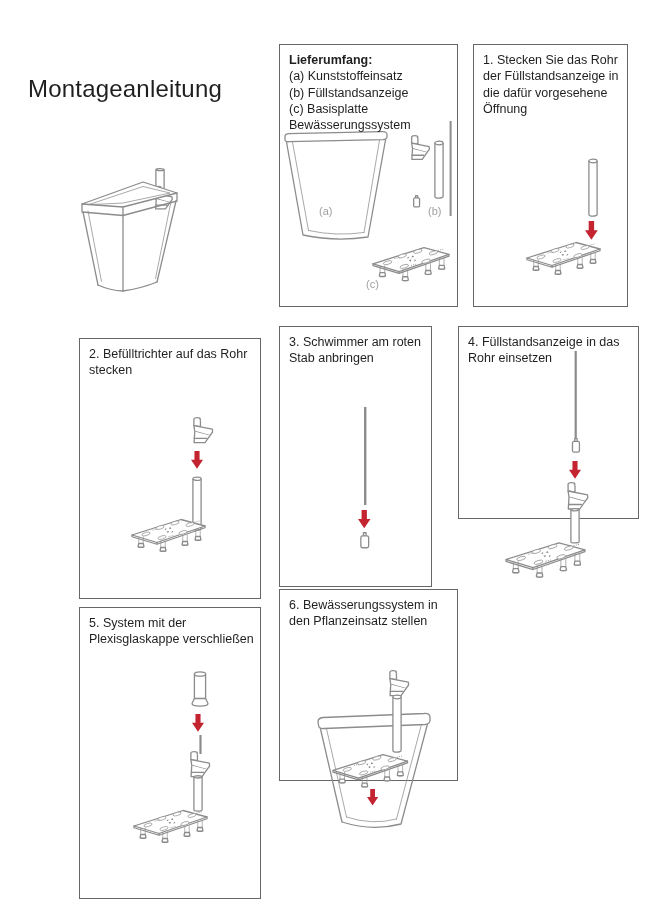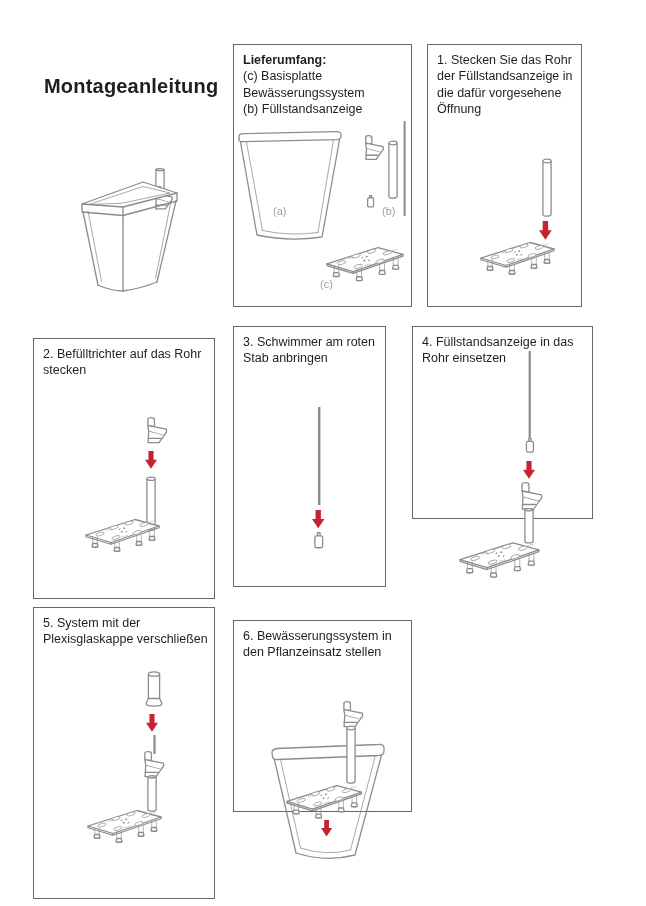--- a/index.html
+++ b/index.html
@@ -1,22 +1,22 @@
 <!DOCTYPE html>
 <html style="--text: #1f1f1f; --panel-border: #666666; --line-gray: #8c8c8c; --arrow-red: #c32430;"><head>
 <meta charset="utf-8">
 <style>
   * { margin:0; padding:0; box-sizing:border-box; }
   body { background:#ffffff; }
   .sheet {
     position:relative; width:646px; height:906px; background:#fff;
     font-family:"Liberation Sans", sans-serif; color:var(--text,#1f1f1f); overflow:hidden;
   }
-  .title { position:absolute; left:44px; top:75px; font-size:20px; font-weight:bold; letter-spacing:.2px; }
-  .panel { position:absolute; border:1px solid var(--panel-border,#666); background:#fff; }
+  .title { position:absolute; left:28px; top:75px; font-size:24px; font-weight:normal; letter-spacing:.2px; }
+  .panel { position:absolute; border:1px solid var(--panel-border,#666); background:#fff;margin-left:46px; }
   .ptext { position:relative; z-index:2; padding:7px 3px 0 9px; font-size:12.5px; line-height:1.3; }
   .bold { font-weight:bold; }
   .illus { position:absolute; left:0; top:0; z-index:1; }
   .plabel { position:absolute; z-index:3; font-size:11px; color:#a0a0a0; }
   .ln  { fill:none; stroke:var(--line-gray,#8c8c8c); stroke-width:1.3; stroke-linecap:round; stroke-linejoin:round; vector-effect:non-scaling-stroke; }
   .lnf { fill:#fff;  stroke:var(--line-gray,#8c8c8c); stroke-width:1.3; stroke-linejoin:round; vector-effect:non-scaling-stroke; }
   .thin { stroke-width:.75; }
   .red { fill:var(--arrow-red,#c32430); }
   .grayfill { fill:var(--line-gray,#8c8c8c); }
   .dots circle { fill:var(--line-gray,#8c8c8c); }
@@ -102,22 +102,23 @@
       <path class="ln" d="M27 74 L27 82 L68 85.5 L68 77 M122 63 L122 71 L68 85.5"></path>
       <path class="ln" d="M28 82 L43 155 M68 85.5 L68 161 M121 71 L102 152"></path>
       <path class="ln" d="M43 155 Q55 160.5 68 161 Q86 158.5 102 152"></path>
       <path class="ln thin" d="M33 81 L46.5 151.5 M116 71.5 L100.5 148.5"></path>
     </g>
   </svg>
 
   <section class="panel" style="left:233px;top:44px;width:179px;height:263px">
     <div class="ptext">
       <div class="bold">Lieferumfang:</div>
+      <div>(a) Kunststoffeinsatz</div>
+      <div>(b) Füllstandsanzeige</div>
       <div>(c) Basisplatte Bewässerungssystem</div>
-      <div>(b) Füllstandsanzeige</div>
     </div>
     <svg class="illus" width="177" height="261" viewBox="0 0 177 261">
       <g>
         <path class="lnf" d="M5 91.5 Q5 89 9 88.7 L102 86.7 Q107 86.5 107 89.5 L107 91.5 Q107 94.5 103 94.7 L9 96.7 Q5 97 5 94.5 Z"></path>
         <path class="ln" d="M6.5 97 L23 190 M105.5 95 L88 192 M23 190 Q55.5 197 88 192"></path>
         <path class="ln thin" d="M12.5 97 L28.5 185.5 M99.5 95.2 L84 187.5 M28.5 185.5 Q56 191.5 84 187.5"></path>
       </g>
       <use href="#funnel" transform="translate(128,90) scale(0.9)"></use>
       <use href="#float" transform="translate(133,150) scale(0.72)"></use>
       <use href="#tube" transform="translate(154,95)"></use>
@@ -174,21 +175,21 @@
     <svg class="illus" width="180" height="254" viewBox="0 0 180 254">
       <use href="#cap" transform="translate(111,63)"></use>
       <use href="#arrow" transform="translate(112,106) scale(0.75)"></use>
       <rect class="grayfill" x="119.4" y="127" width="2.2" height="19"></rect>
       <use href="#funnel" transform="translate(107,143) scale(0.95)"></use>
       <use href="#tube" transform="translate(113,167) scale(1,0.62)"></use>
       <use href="#plate" transform="translate(53,199) scale(0.5)"></use>
     </svg>
   </section>
 
-  <section class="panel" style="left:233px;top:620px;width:179px;height:192px">
+  <section class="panel" style="left:233px;top:589px;width:179px;height:192px">
     <div class="ptext">6. Bewässerungssystem in den Pflanzeinsatz stellen</div>
     <svg class="illus" width="177" height="254" viewBox="0 0 177 254">
       <g>
         <path class="lnf" d="M38 132 Q38 128 43 127.5 L144 123.5 Q150 123 150 127 L150 130 Q150 134 145 134.5 L44 138.5 Q38.5 139 38.5 135 Z"></path>
         <path class="ln" d="M40.5 139 L62 232 M147.5 134 L121 234 M62 232 Q92 241.5 121 234"></path>
         <path class="ln thin" d="M46.5 138.7 L66.5 227 M141.5 134.3 L116.5 229 M66.5 227 Q92 235.5 116.5 229"></path>
       </g>
       <use href="#plate" transform="translate(52,161) scale(0.51)"></use>
       <use href="#arrow" transform="translate(87,199) scale(0.7)"></use>
       <use href="#funnel" transform="translate(106,80) scale(0.95)"></use>

